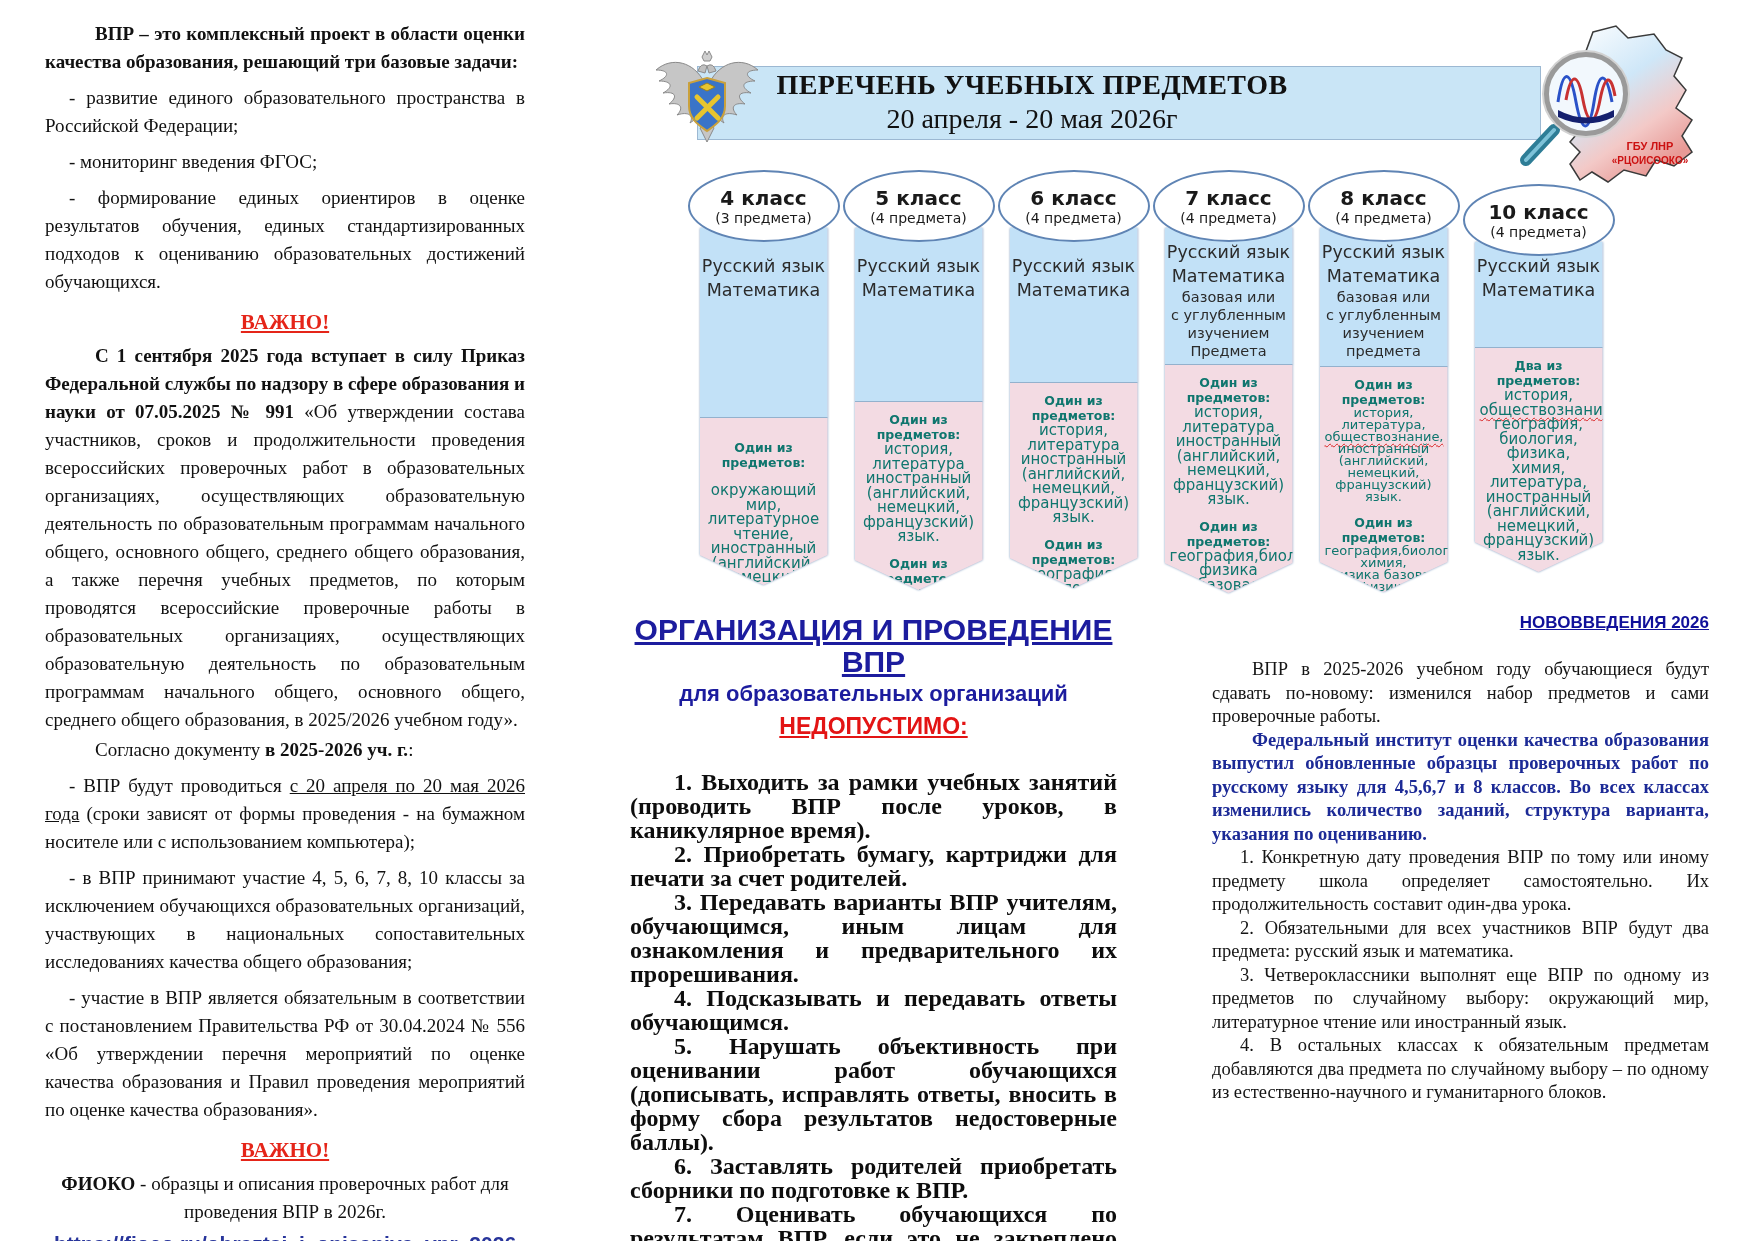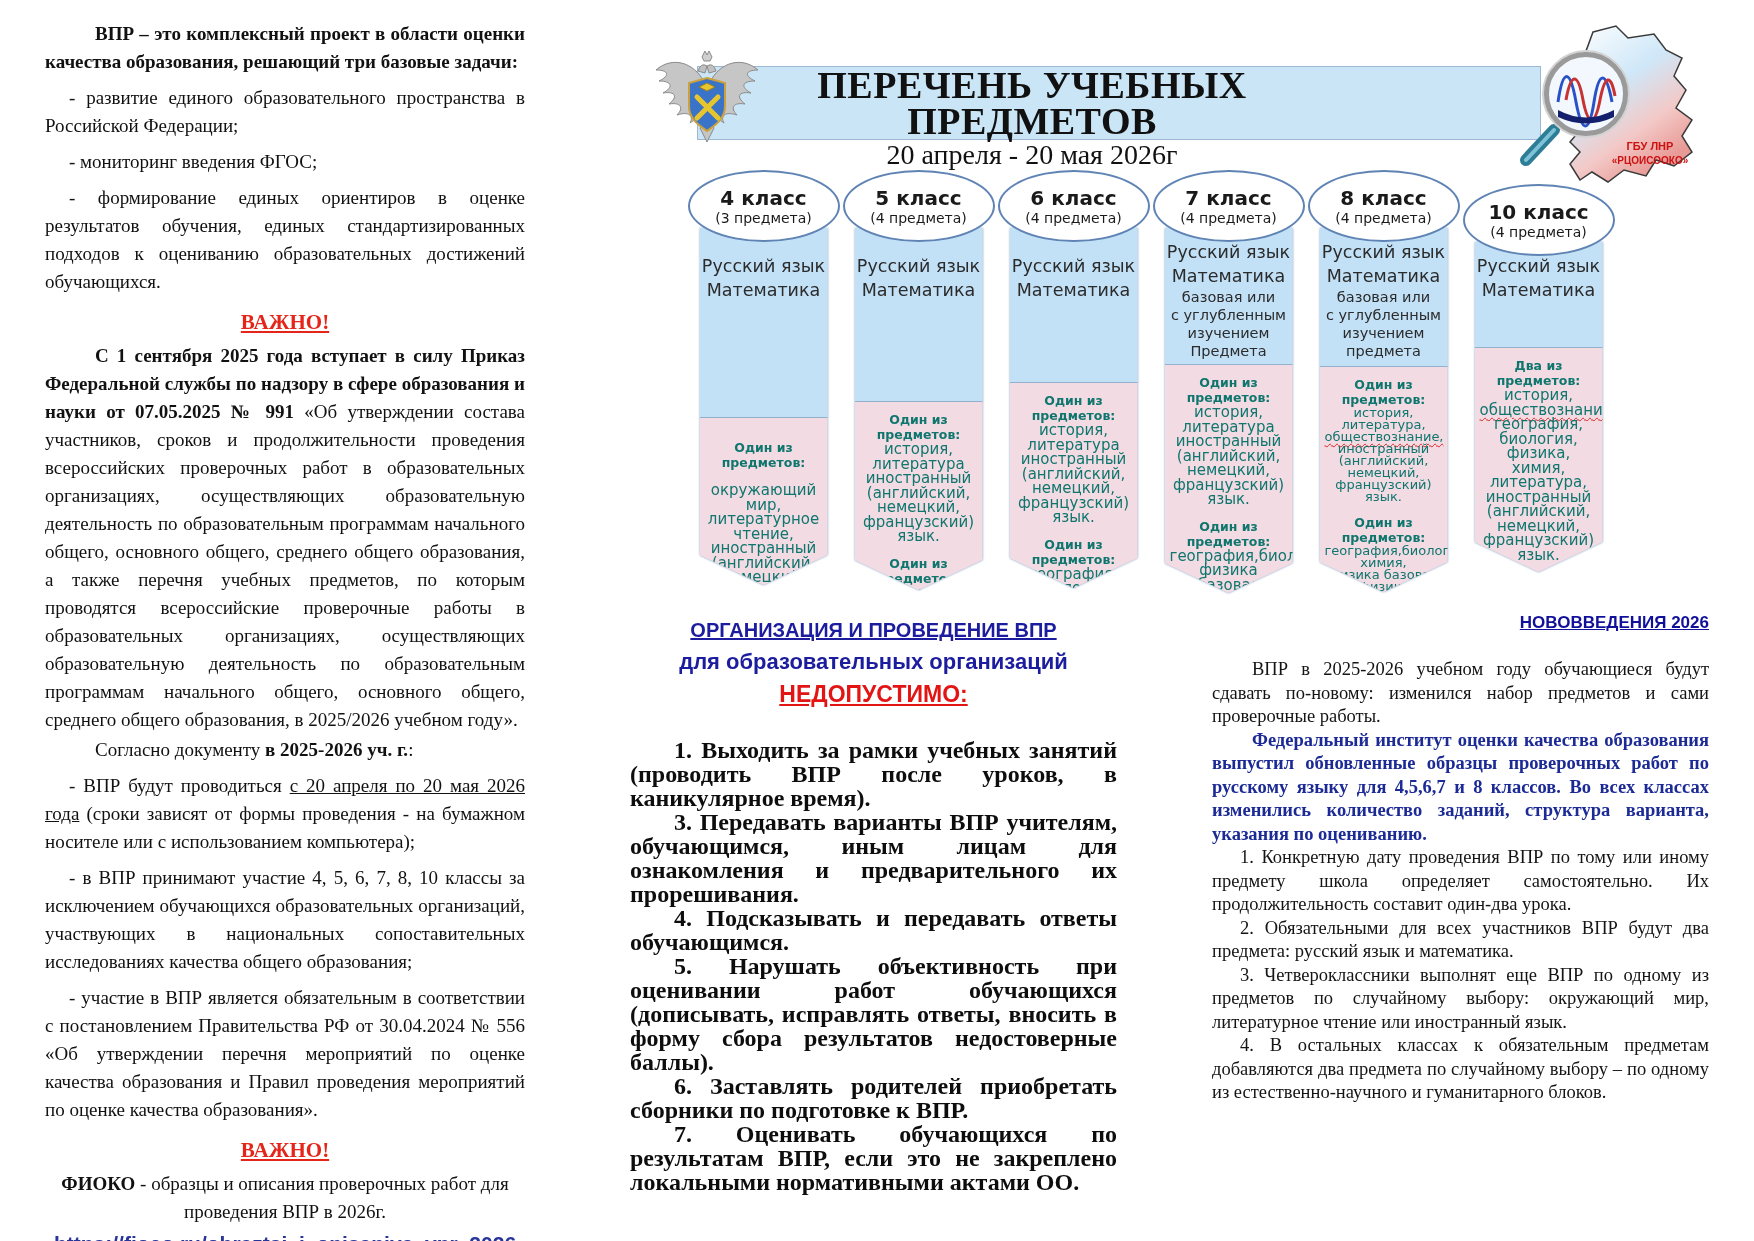--- a/index.html
+++ b/index.html
@@ -15,21 +15,21 @@
   .p-center{text-align:center;text-indent:0;margin-top:4px;}
   .p-imp{text-align:center;text-indent:0;margin:12px 0 6px;font-size:21px;}
   .seg-b{font-weight:bold;}
   .seg-u{text-decoration:underline;}
   .seg-red{color:#e52519;}
   .seg-link{color:#28359b;font-family:"Liberation Sans",sans-serif;font-weight:bold;font-size:21px;}
 
   
   .band{position:absolute;left:697px;top:66px;width:842px;height:72px;background:#c9e5f6;border:1px solid #9cb8d2;z-index:0;}
   .band-text{position:absolute;left:700px;top:64px;width:664px;height:74px;text-align:center;z-index:1;}
-  .band-l1{font-family:"Liberation Serif",serif;font-weight:bold;font-size:38px;line-height:36px;letter-spacing:.5px;margin-top:3px;}
+  .band-l1{font-family:"Liberation Serif",serif;font-weight:bold;font-size:28px;line-height:36px;letter-spacing:.5px;margin-top:3px;}
   .band-l2{font-family:"Liberation Serif",serif;font-size:28px;line-height:32px;}
   .eagle{position:absolute;left:648px;top:48px;z-index:2;}
   .maplogo{position:absolute;left:1498px;top:22px;z-index:2;}
 
   
   .banners{position:absolute;left:686px;top:170px;display:flex;z-index:1;}
   .banner{width:155px;display:flex;flex-direction:column;align-items:center;}
   .ellipse{width:152px;height:72px;border:2px solid #5f84b4;border-radius:50%;background:#fff;z-index:2;
     display:flex;flex-direction:column;justify-content:center;text-align:center;
     font-family:"DejaVu Sans",sans-serif;box-sizing:border-box;}
@@ -51,21 +51,21 @@
   .banner:nth-child(2) .ribbon{height:362px}.banner:nth-child(2) .blue{height:174px}
   .banner:nth-child(3) .ribbon{height:360px}.banner:nth-child(3) .blue{height:155px}
   .banner:nth-child(4) .ribbon{height:365px}.banner:nth-child(4) .blue{height:137px;padding-top:12px}
   .banner:nth-child(5) .ribbon{height:364px}.banner:nth-child(5) .blue{height:139px;padding-top:12px}
   .banner:nth-child(5) .pline{font-size:13px;line-height:12px}
   .banner:nth-child(6){margin-top:14px}
   .banner:nth-child(6) .ribbon{height:330px}.banner:nth-child(6) .blue{height:106px;padding-top:12px}
 
   
   .mid-col{position:absolute;left:630px;top:614px;width:487px;}
-  .mid-h1{color:#1c1c9e;font-family:"Liberation Sans",sans-serif;font-weight:bold;font-size:20px;line-height:32px;text-align:center;text-decoration:underline;}
+  .mid-h1{color:#1c1c9e;font-family:"Liberation Sans",sans-serif;font-weight:bold;font-size:30px;line-height:32px;text-align:center;text-decoration:underline;}
   .mid-h2{color:#1c1c9e;font-family:"Liberation Sans",sans-serif;font-weight:bold;font-size:22px;line-height:32px;text-align:center;}
   .mid-h3{color:#e31414;font-family:"Liberation Sans",sans-serif;font-weight:bold;font-size:23px;line-height:32px;text-align:center;text-decoration:underline;}
   .mid-items{margin-top:28px;font-weight:bold;font-size:24px;line-height:24px;color:#0d0d0d;}
   .mid-item{text-align:justify;text-indent:44px;}
 
   
   .right-col{position:absolute;left:1212px;top:608px;width:497px;font-size:18.5px;line-height:23.5px;color:#141414;}
   .right-h{color:#10109a;font-family:"Liberation Sans",sans-serif;font-weight:bold;font-size:17px;line-height:30px;text-align:right;text-decoration:underline;margin-bottom:20px;}
   .r-para{text-align:justify;text-indent:40px;}
   .r-para.navy{color:#1c2a96;font-weight:bold;}
@@ -321,20 +321,21 @@
     <div class="para p-center"><span class="seg-b">ФИОКО</span><span> - образцы и описания проверочных работ для проведения ВПР в 2026г.</span></div>
     <div class="para p-center"><span class="seg-link">https://fioco.ru/obraztsi_i_opisaniya_vpr_2026</span></div>
   </div>
 
 <div class="mid-col">
   <div class="mid-h1">ОРГАНИЗАЦИЯ И ПРОВЕДЕНИЕ ВПР</div>
   <div class="mid-h2">для образовательных организаций</div>
   <div class="mid-h3">НЕДОПУСТИМО:</div>
   <div class="mid-items">
       <div class="mid-item">1. Выходить за рамки учебных занятий (проводить ВПР после уроков, в каникулярное время).</div>
+      <div class="mid-item">2. Приобретать бумагу, картриджи для печати за счет родителей.</div>
       <div class="mid-item">3. Передавать варианты ВПР учителям, обучающимся, иным лицам для ознакомления и предварительного их прорешивания.</div>
       <div class="mid-item">4. Подсказывать и передавать ответы обучающимся.</div>
       <div class="mid-item">5. Нарушать объективность при оценивании работ обучающихся (дописывать, исправлять ответы, вносить в форму сбора результатов недостоверные баллы).</div>
       <div class="mid-item">6. Заставлять родителей приобретать сборники по подготовке к ВПР.</div>
       <div class="mid-item">7. Оценивать обучающихся по результатам ВПР, если это не закреплено локальными нормативными актами ОО.</div>
     </div>
 </div>
 
 <div class="right-col">
   <div class="right-h">НОВОВВЕДЕНИЯ 2026</div>

